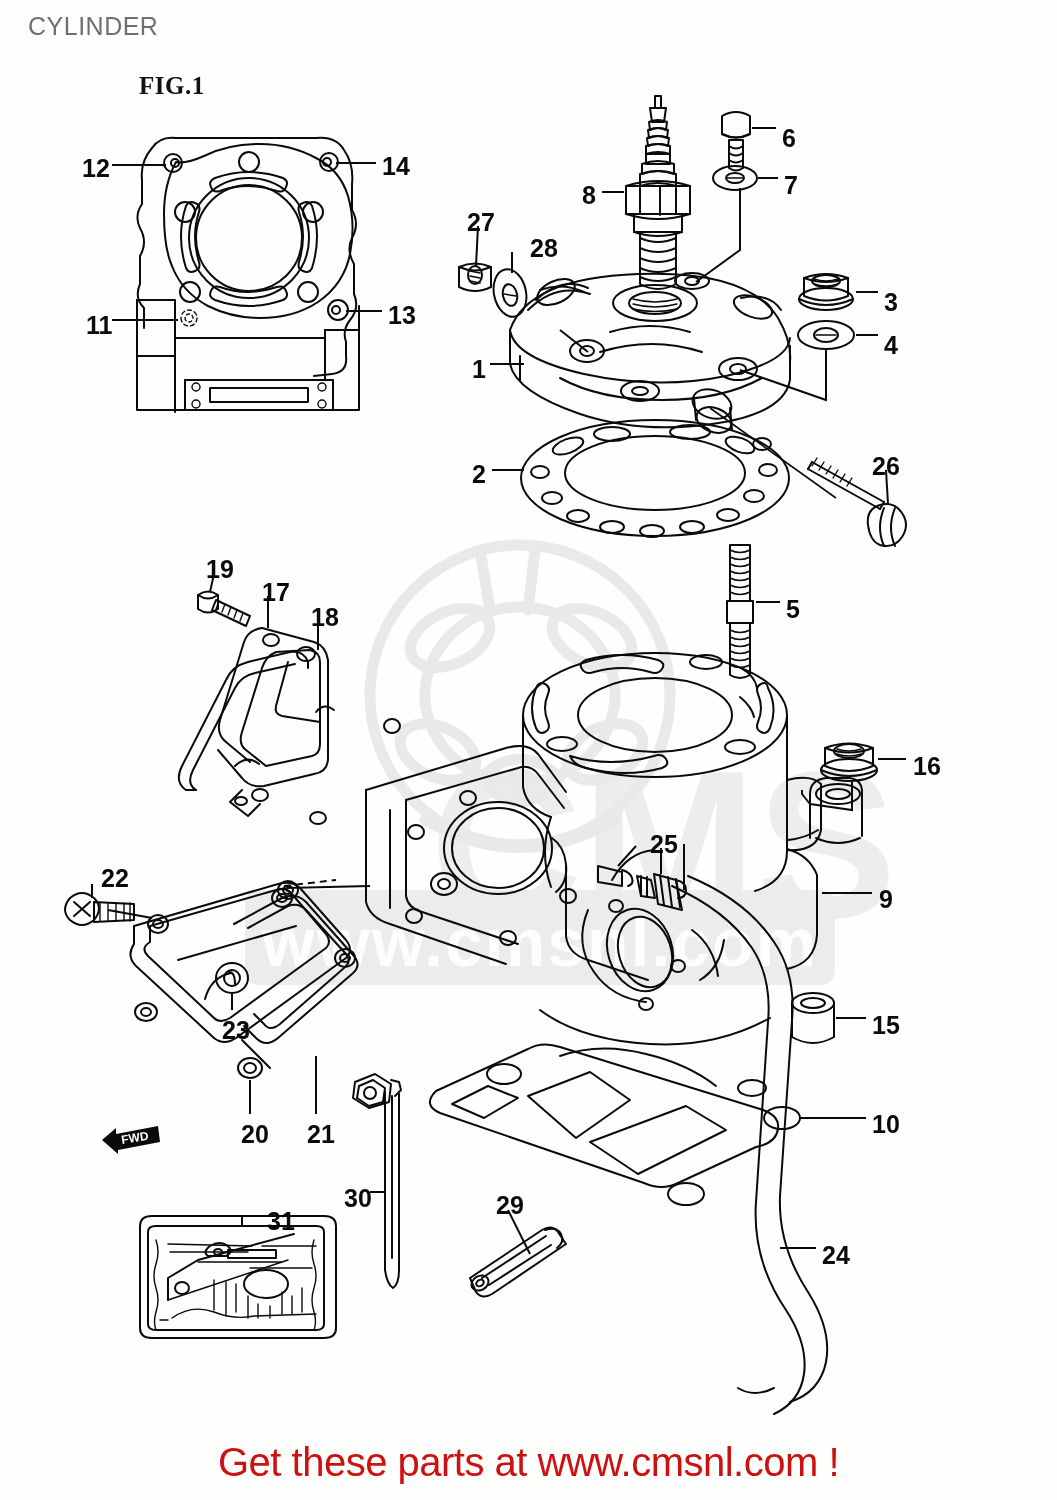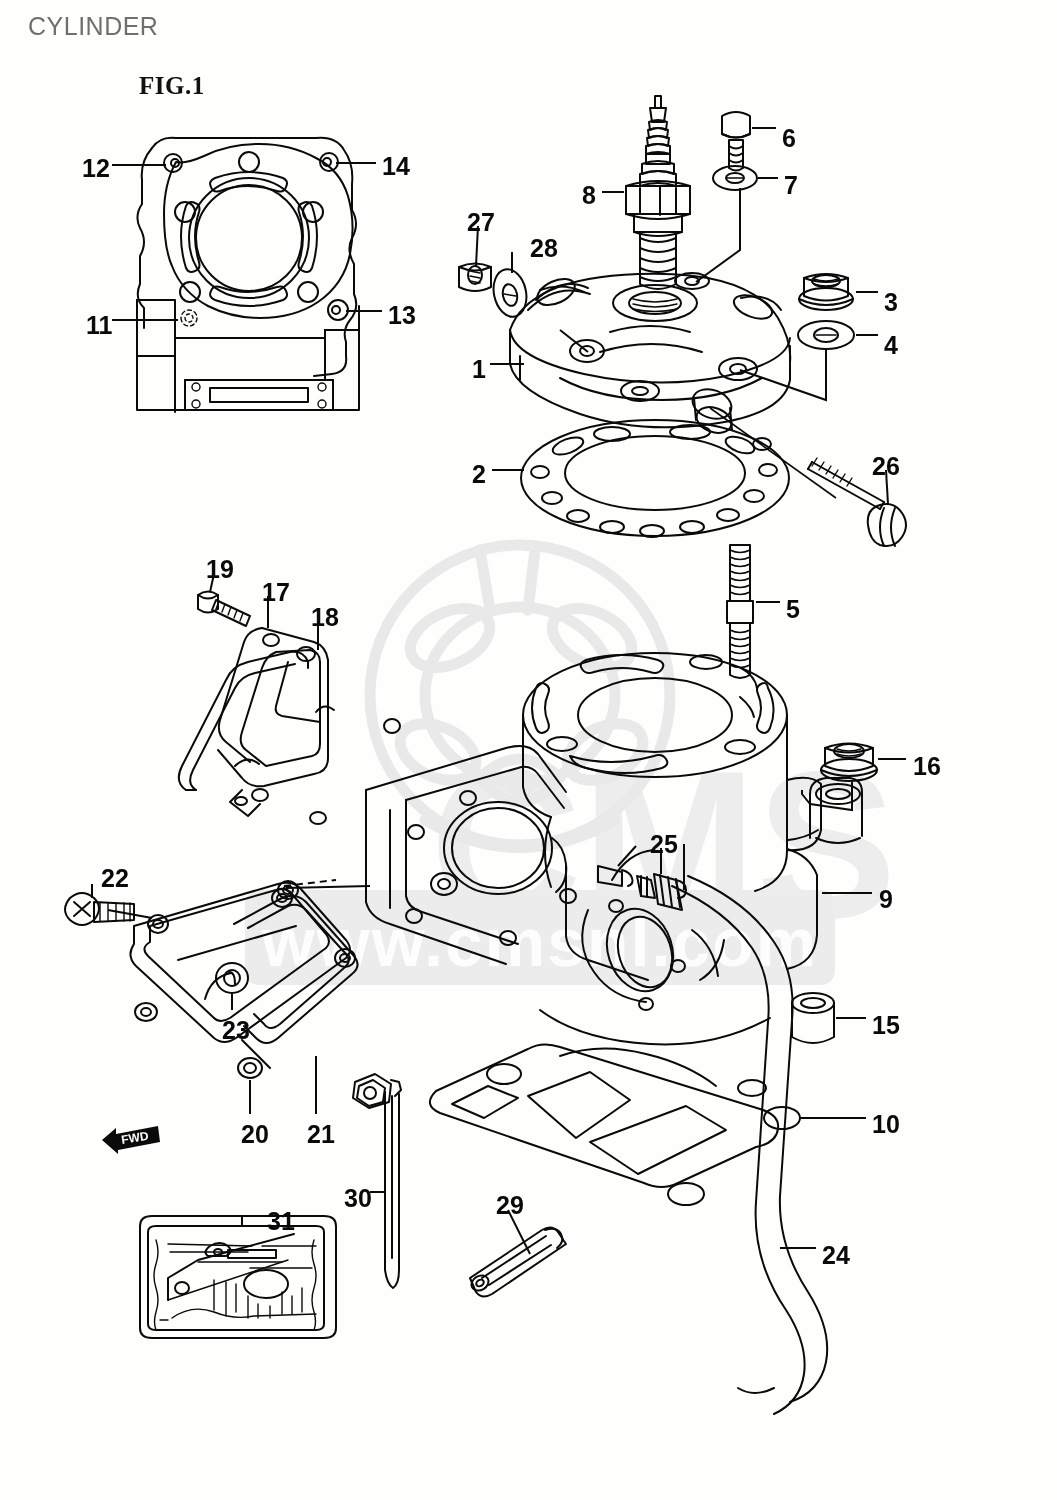--- a/index.html
+++ b/index.html
@@ -592,14 +592,15 @@
       <div class="num" style="left: 241px; top: 1122px;">20</div>
       <div class="num" style="left: 307px; top: 1122px;">21</div>
       <div class="num" style="left: 872px; top: 1013px;">15</div>
       <div class="num" style="left: 872px; top: 1112px;">10</div>
       <div class="num" style="left: 822px; top: 1243px;">24</div>
       <div class="num" style="left: 344px; top: 1186px;">30</div>
       <div class="num" style="left: 496px; top: 1193px;">29</div>
       <div class="num" style="left: 232px; top: 1209px; margin-left: 35px;">31</div>
     </div>
 
+  <div class="footer-note">Get these parts at www.cmsnl.com !</div>
 
 </div>
 
 </body></html>

